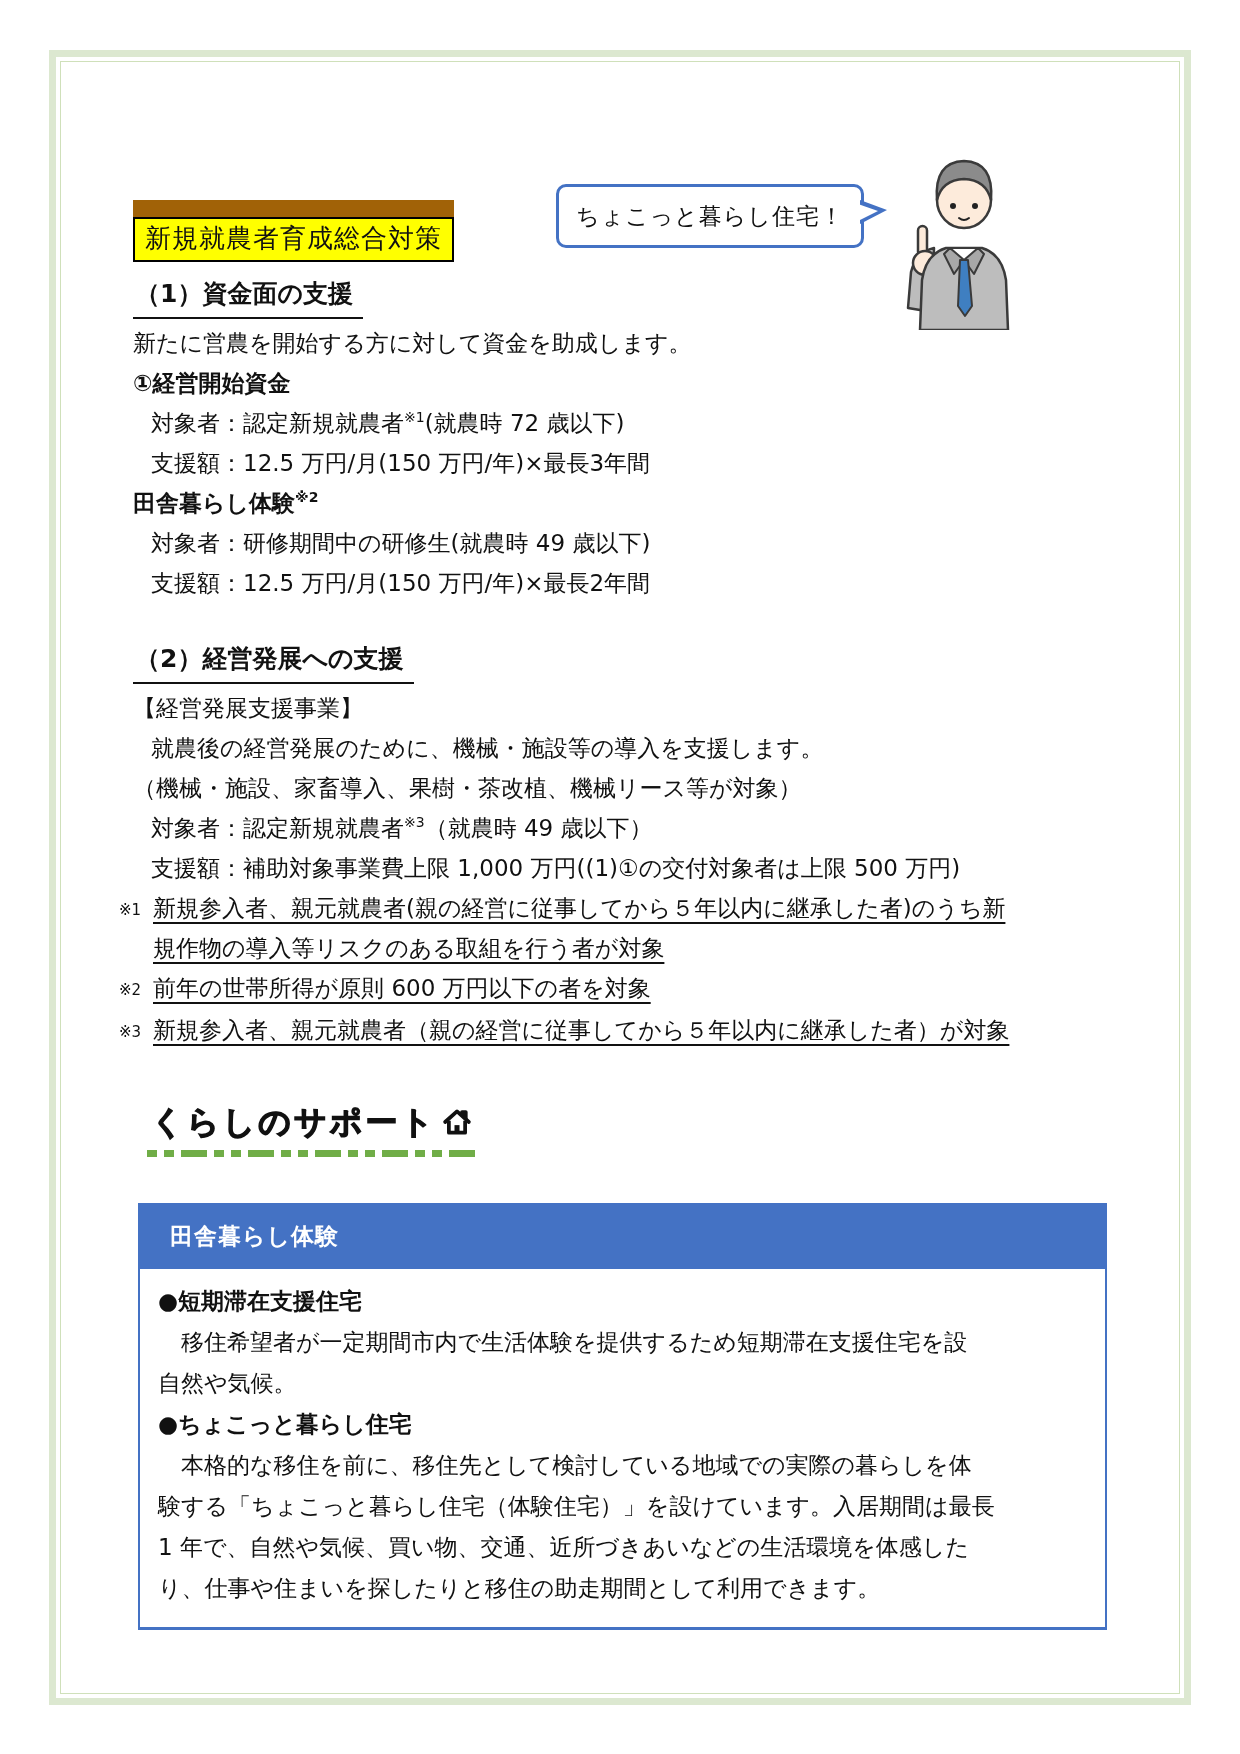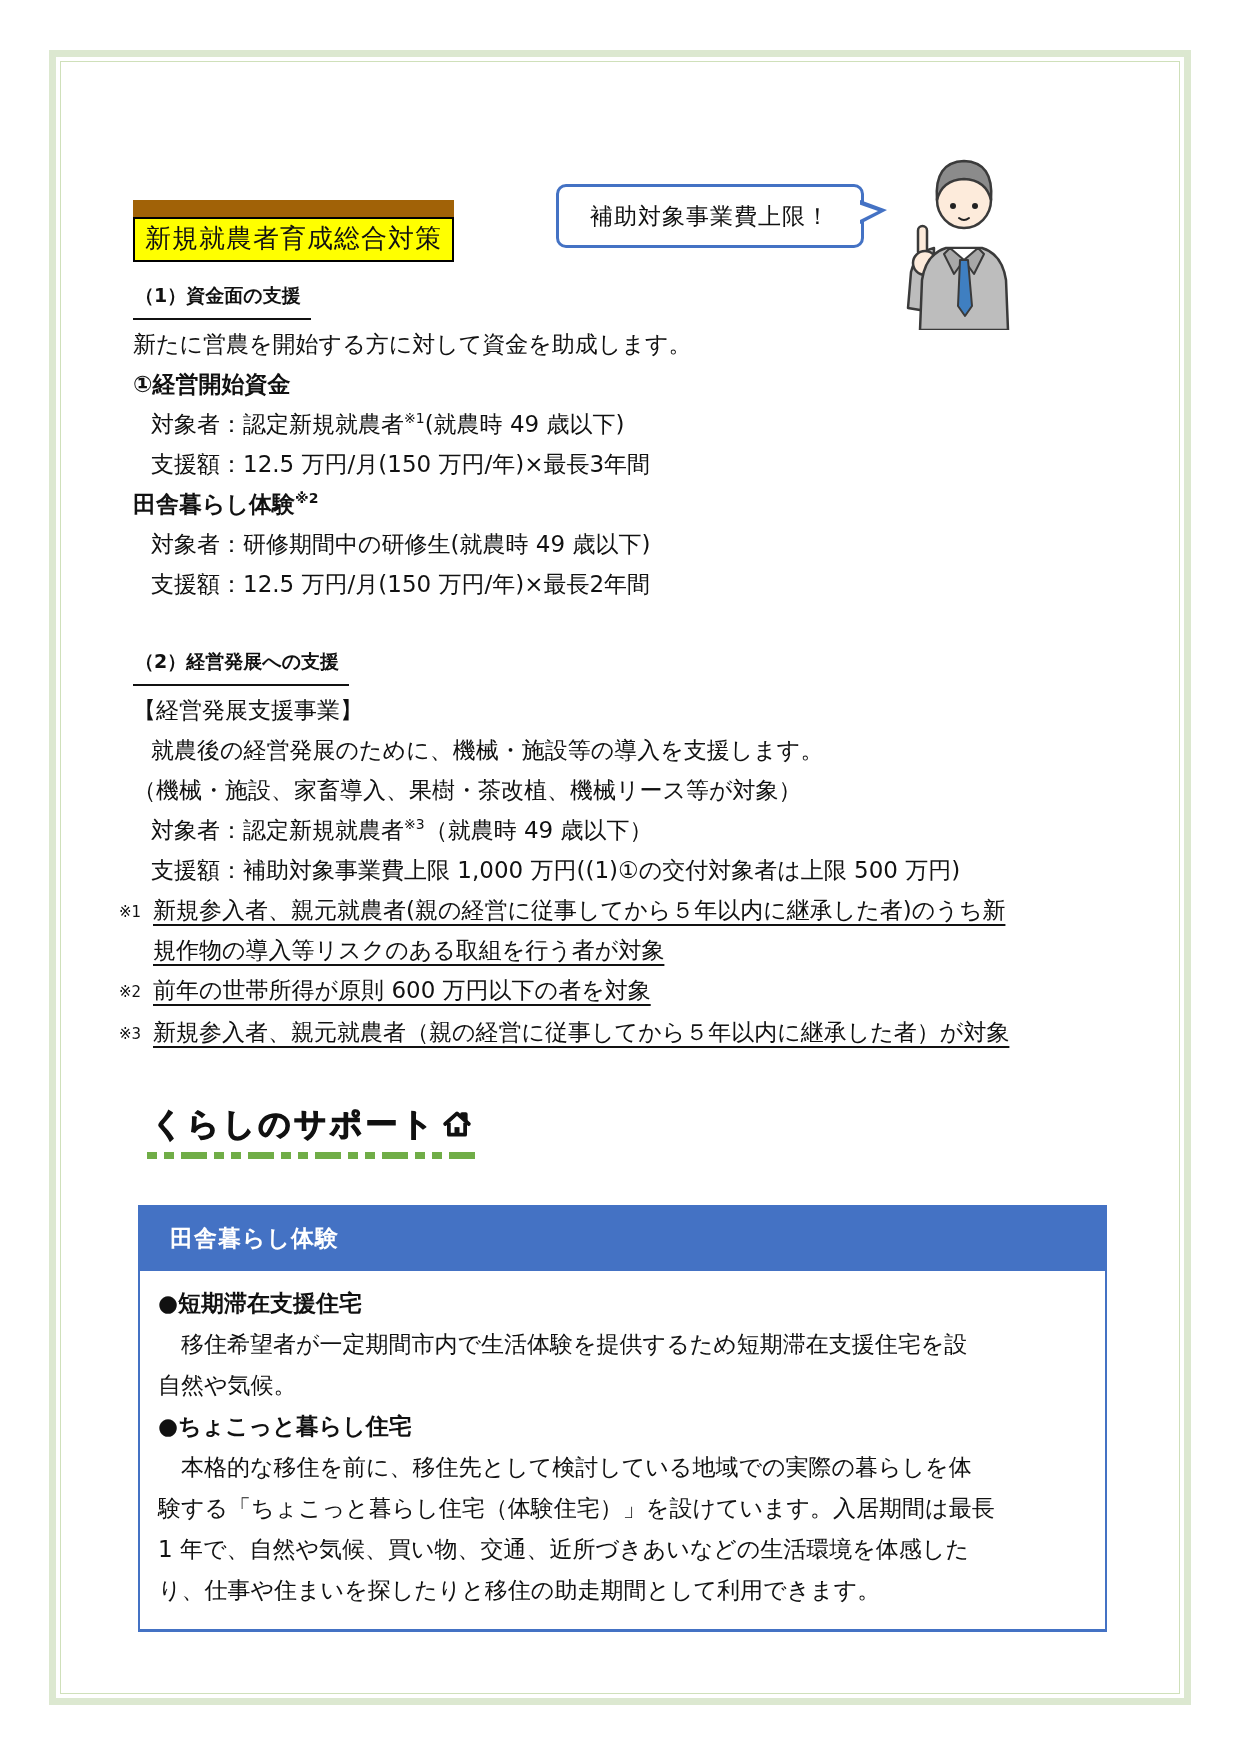--- a/index.html
+++ b/index.html
@@ -23,21 +23,21 @@
     display:flex;align-items:center;justify-content:center;
     font-size:23px;letter-spacing:1px;}
   .bubble:before{content:"";position:absolute;right:-26px;top:13px;width:0;height:0;
     border-style:solid;border-width:10px 0 14px 27px;border-color:transparent transparent transparent #4472c4;}
   .bubble:after{content:"";position:absolute;right:-17px;top:17px;width:0;height:0;
     border-style:solid;border-width:7px 0 10px 20px;border-color:transparent transparent transparent #ffffff;}
   .man{position:absolute;left:896px;top:148px;width:132px;height:182px;}
 
   
   .body-text{position:absolute;left:133px;top:274px;width:976px;font-size:23px;line-height:40px;}
-  .sec-heading{font-weight:bold;font-size:19px;display:inline-block;
+  .sec-heading{font-weight:bold;font-size:25px;display:inline-block;
     border-bottom:2px solid #111;padding:0 10px 3px 2px;margin:0;}
   .sec1-heading-row{margin-bottom:4px;}
   .sec2-heading-row{margin-top:36px;margin-bottom:4px;}
   p{margin:0;}
   .indent1{padding-left:18px;}
   .bold{font-weight:bold;}
   sup.note{font-size:14px;vertical-align:super;line-height:0;}
   .prewrap{white-space:pre-wrap;}
 
   .footnote{display:flex;margin-left:-14px;align-items:flex-start;}
@@ -62,21 +62,21 @@
 <body>
 
 <div class="frame-outer"></div>
 <div class="frame-inner"></div>
 
 <div class="title-wrap">
   <div class="title-box">新規就農者育成総合対策</div>
 </div>
 
 <div class="bubble">
-  <span>補助対象事業費上限！</span>
+  <span>ちょこっと暮らし住宅！</span>
 </div>
 
 <svg class="man" viewBox="0 0 132 182" aria-hidden="true">
 
   <path d="M38,100 Q20,104 15,124 L12,160 L36,164 Z" fill="#bdbdbd" stroke="#3a3a3a" stroke-width="2.5" stroke-linejoin="round"></path>
   <rect x="22" y="78" width="9" height="30" rx="4.5" fill="#fdebdb" stroke="#3a3a3a" stroke-width="2.5"></rect>
   <circle cx="29" cy="115" r="12" fill="#fdebdb" stroke="#3a3a3a" stroke-width="2.5"></circle>
 
   <path d="M24,182 L26,132 Q30,106 50,100 L86,100 Q106,106 110,132 L112,182 Z" fill="#bdbdbd" stroke="#3a3a3a" stroke-width="2.5" stroke-linejoin="round"></path>
 
@@ -95,21 +95,21 @@
 </svg>
 
 <div class="body-text">
 
   <div class="sec1-heading-row">
     <h2 class="sec-heading">（1）資金面の支援</h2>
   </div>
   <p>新たに営農を開始する方に対して資金を助成します。</p>
 
   <p class="bold">①経営開始資金</p>
-  <p class="indent1"><span>対象者：認定新規就農者</span><sup class="note">※1</sup><span>(就農時 49 歳以下)</span></p>
+  <p class="indent1"><span>対象者：認定新規就農者</span><sup class="note">※1</sup><span>(就農時 72 歳以下)</span></p>
   <p class="indent1">支援額：12.5 万円/月(150 万円/年)×最長3年間</p>
 
   <p class="bold"><span>田舎暮らし体験</span><sup class="note">※2</sup></p>
   <p class="indent1">対象者：研修期間中の研修生(就農時 49 歳以下)</p>
   <p class="indent1">支援額：12.5 万円/月(150 万円/年)×最長2年間</p>
 
   <div class="sec2-heading-row">
     <h2 class="sec-heading">（2）経営発展への支援</h2>
   </div>
   <p>【経営発展支援事業】</p>

